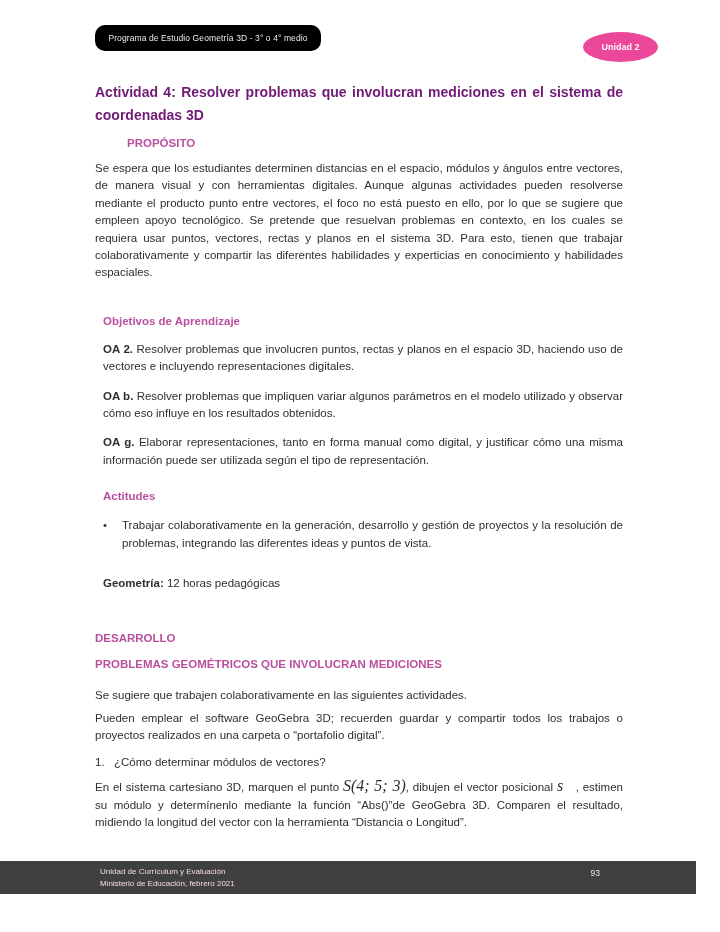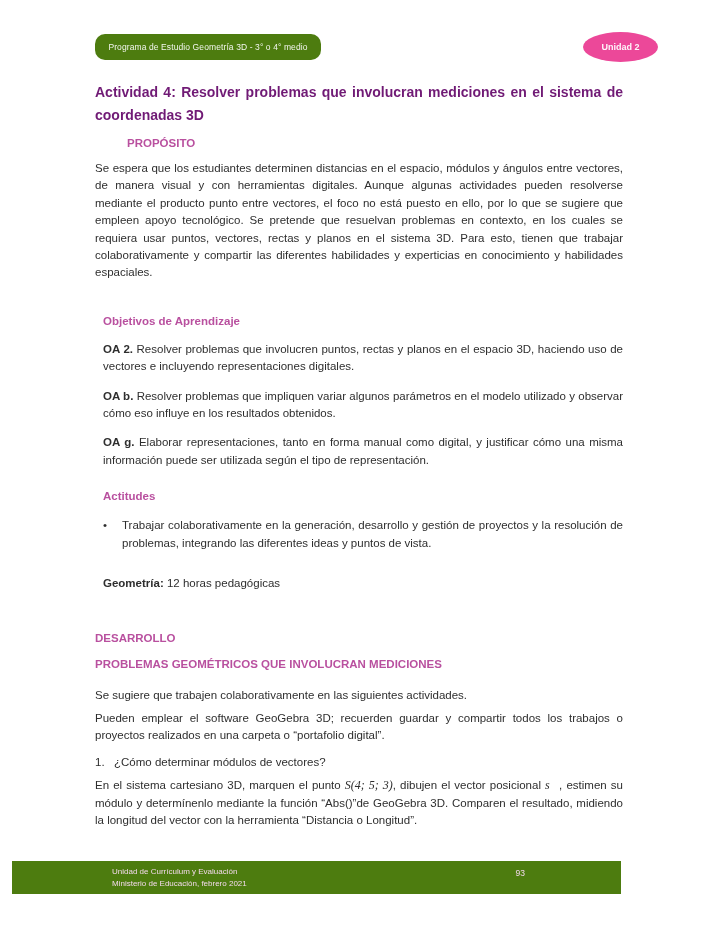--- a/index.html
+++ b/index.html
@@ -10,23 +10,23 @@
     width: 720px;
     height: 932px;
     margin: 0 auto;
     background: #ffffff;
     overflow: hidden;
     color: #2e2e2e;
   }
   
   .badge-left {
     position: absolute;
-    left: 95px; top: 34px;
+    left: 95px; top: 25px;
     width: 226px; height: 26px;
-    background: #4d7c0f;
+    background: #000000;
     border-radius: 10px;
     display: flex; align-items: center; justify-content: center;
     color: rgba(255,255,255,0.93);
     font-size: 8.5px;
     letter-spacing: 0.1px;
   }
   .badge-right {
     position: absolute;
     left: 583px; top: 32px;
     width: 75px; height: 30px;
@@ -75,30 +75,29 @@
   .duracion-line { margin-top: 23px; }
   .desarrollo-head { margin-top: 38px; font-size: 11.5px; }
   .problemas-head { margin-top: 11px; }
   .p-normal { margin-top: 15px; }
   .p-tight { margin-top: 6px; }
   .numbered-item { margin-top: 9px; display: flex; }
   .item-number { width: 19px; flex: 0 0 19px; }
   .math {
     font-family: "Liberation Serif", serif;
     font-style: italic;
-    font-size: 12px;
+    font-size: 16px;
   }
   b { font-weight: bold; }
   
   .footer-bar {
     position: absolute;
     left: 0; top: 861px;
-    width: 609px; height: 33px;
-    background: #4d7c0f;
-    margin-left: 12px;
+    width: 696px; height: 33px;
+    background: #404040;
   }
   .footer-credits {
     position: absolute;
     left: 100px; top: 5px;
     color: #f2d9ea;
     font-size: 8px;
     line-height: 11.5px;
   }
   .footer-page {
     position: absolute;

